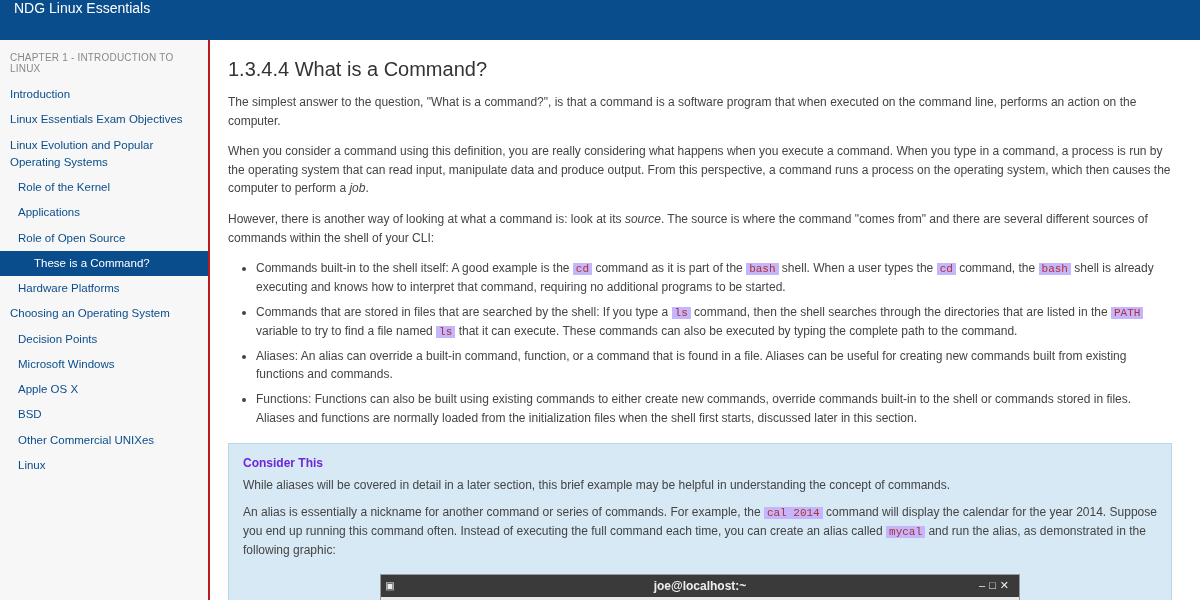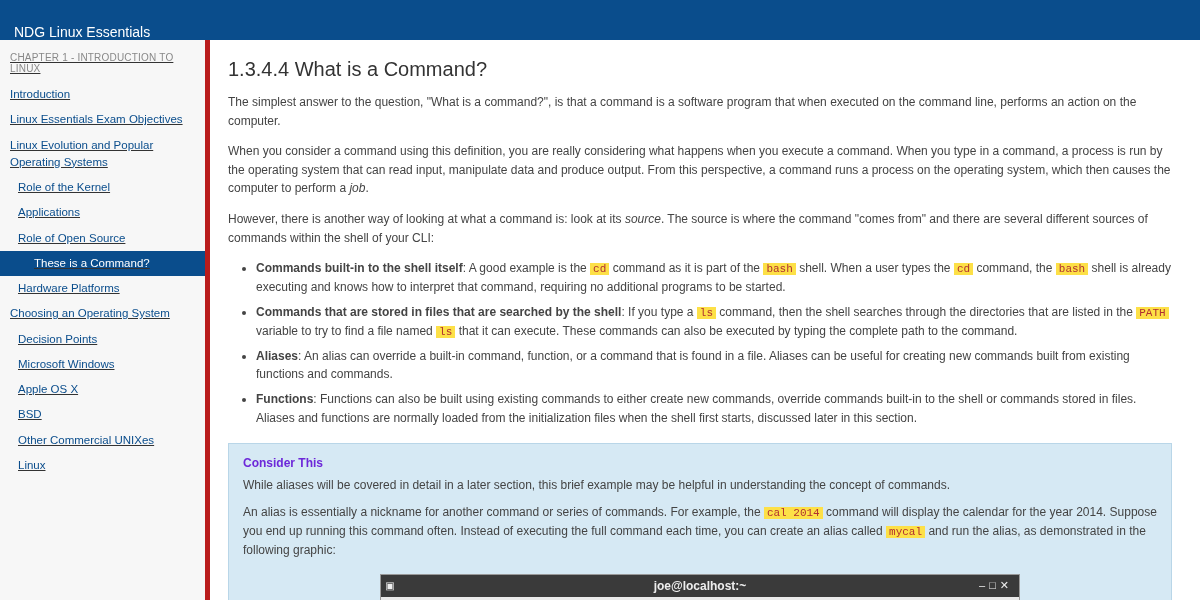--- a/index.html
+++ b/index.html
@@ -1,32 +1,32 @@
 <!DOCTYPE html>
 <html><head>
 <meta charset="utf-8">
 <style>
   * { box-sizing: border-box; margin: 0; padding: 0; }
   body { font-family: Arial, Helvetica, sans-serif; font-size: 12px; color: #333; background: #fff; }
-  .header { background: #0a4d8c; color: #fff; height: 40px; display: flex; align-items: flex-end; padding: 0 14px; font-size: 14px; }
+  .header { background: #0a4d8c; color: #fff; height: 40px; display: flex; align-items: flex-start; padding: 0 14px; font-size: 14px; }
   .container { display: flex; height: calc(600px - 40px); }
-  .sidebar { width: 210px; background: #f7f7f7; border-right: 5px solid #b91c1c; overflow-y: auto; padding-top: 8px; text-decoration: underline; }
+  .sidebar { width: 210px; background: #f7f7f7; border-right: 2px solid #b91c1c; overflow-y: auto; padding-top: 8px; }
   .chapter-label { font-size: 10px; color: #888; padding: 4px 10px 8px 10px; letter-spacing: 0.2px; }
   .nav-item { display: block; padding: 4px 10px; color: #0a4d8c; font-size: 11.5px; line-height: 1.5; cursor: pointer; }
   .nav-item.level-1 { padding-left: 18px; }
   .nav-item.level-2 { padding-left: 34px; }
   .nav-item.active { background: #0a4d8c; color: #fff; }
   .content { flex: 1; padding: 18px 28px 18px 18px; overflow-y: auto; }
   .content h1 { font-size: 20px; font-weight: 400; color: #333; margin-bottom: 12px; }
   .content p { font-size: 12px; line-height: 1.55; color: #444; margin-bottom: 12px; }
   .content em { font-style: italic; }
   .content ul { margin: 0 0 16px 28px; }
   .content li { font-size: 12px; line-height: 1.55; color: #444; margin-bottom: 6px; list-style: disc; }
-  .content li b { font-weight: bold; }
-  code.inline { font-family: "Courier New", monospace; background: #fde047; color: #b03030; padding: 0 3px; font-size: 11px; }
+  .content li b { font-weight: normal; }
+  code.inline { font-family: "Courier New", monospace; background: #c4b5fd; color: #b03030; padding: 0 3px; font-size: 11px; }
   .callout { background: #d6e9f4; border: 1px solid #b9d6e8; padding: 12px 14px; margin-top: 8px; }
   .callout-title { font-weight: bold; font-size: 12px; margin-bottom: 6px; color: #6d28d9; }
   .callout p { margin-bottom: 8px; }
   .terminal-frame { margin: 14px auto 0 auto; width: 640px; border: 1px solid #999; background: #eee; }
   .terminal-titlebar { background: #3a3a3a; color: #eee; height: 22px; display: flex; align-items: center; position: relative; font-size: 12px; }
   .terminal-title-icon { width: 18px; text-align: center; font-size: 10px; }
   .terminal-title-text { position: absolute; left: 0; right: 0; text-align: center; font-weight: bold; }
   .terminal-title-buttons { position: absolute; right: 6px; font-size: 11px; letter-spacing: 4px; }
   .terminal-menubar { background: #eaeaea; border-bottom: 1px solid #ccc; padding: 3px 6px; font-size: 12px; }
 </style>

